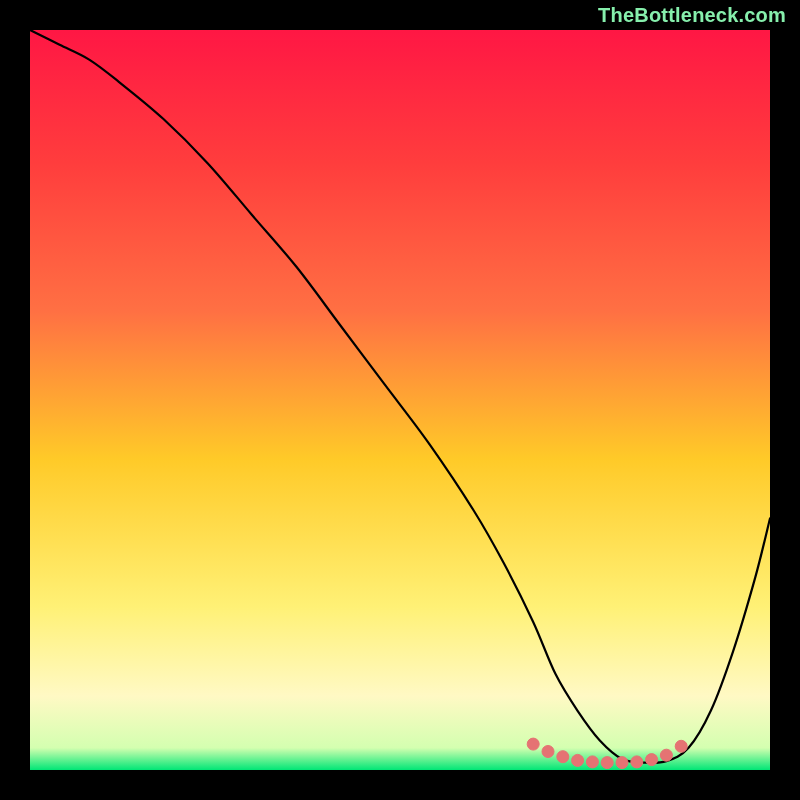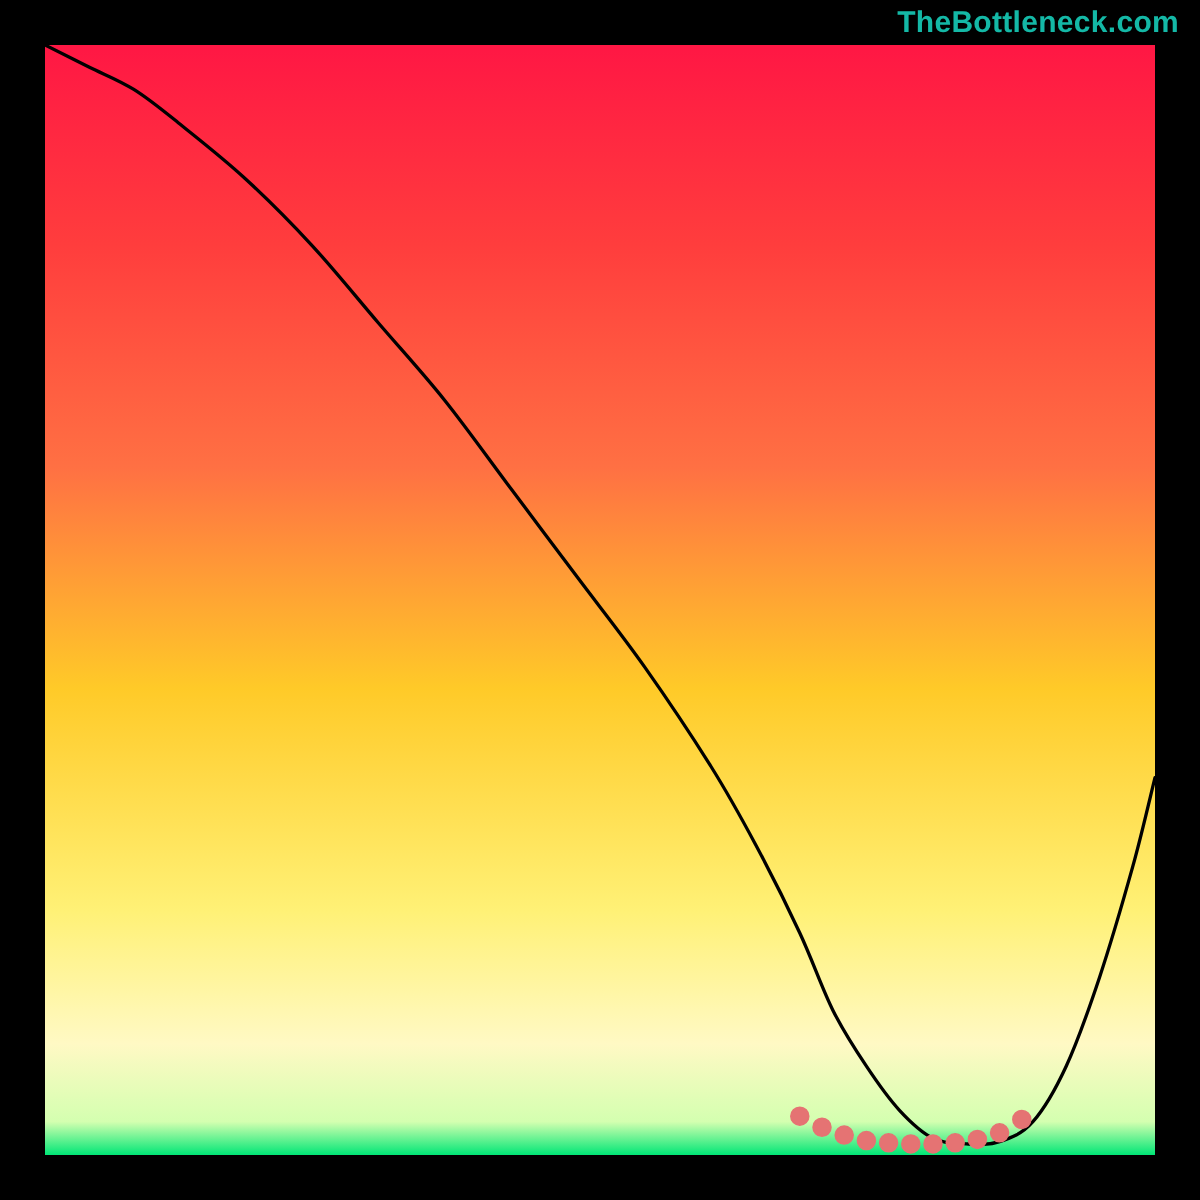--- a/index.html
+++ b/index.html
@@ -16,21 +16,21 @@
     left: 0;
     top: 0;
     width: 800px;
     height: 800px;
     background: #000;
   }
   .watermark {
     position: absolute;
     top: 4px;
     right: 14px;
-    color: #14b8a6;
+    color: #86efac;
     font-size: 20px;
     font-weight: 600;
     letter-spacing: 0.2px;
     user-select: none;
   }
   .plot {
     position: absolute;
     left: 30px;
     top: 30px;
     width: 740px;

